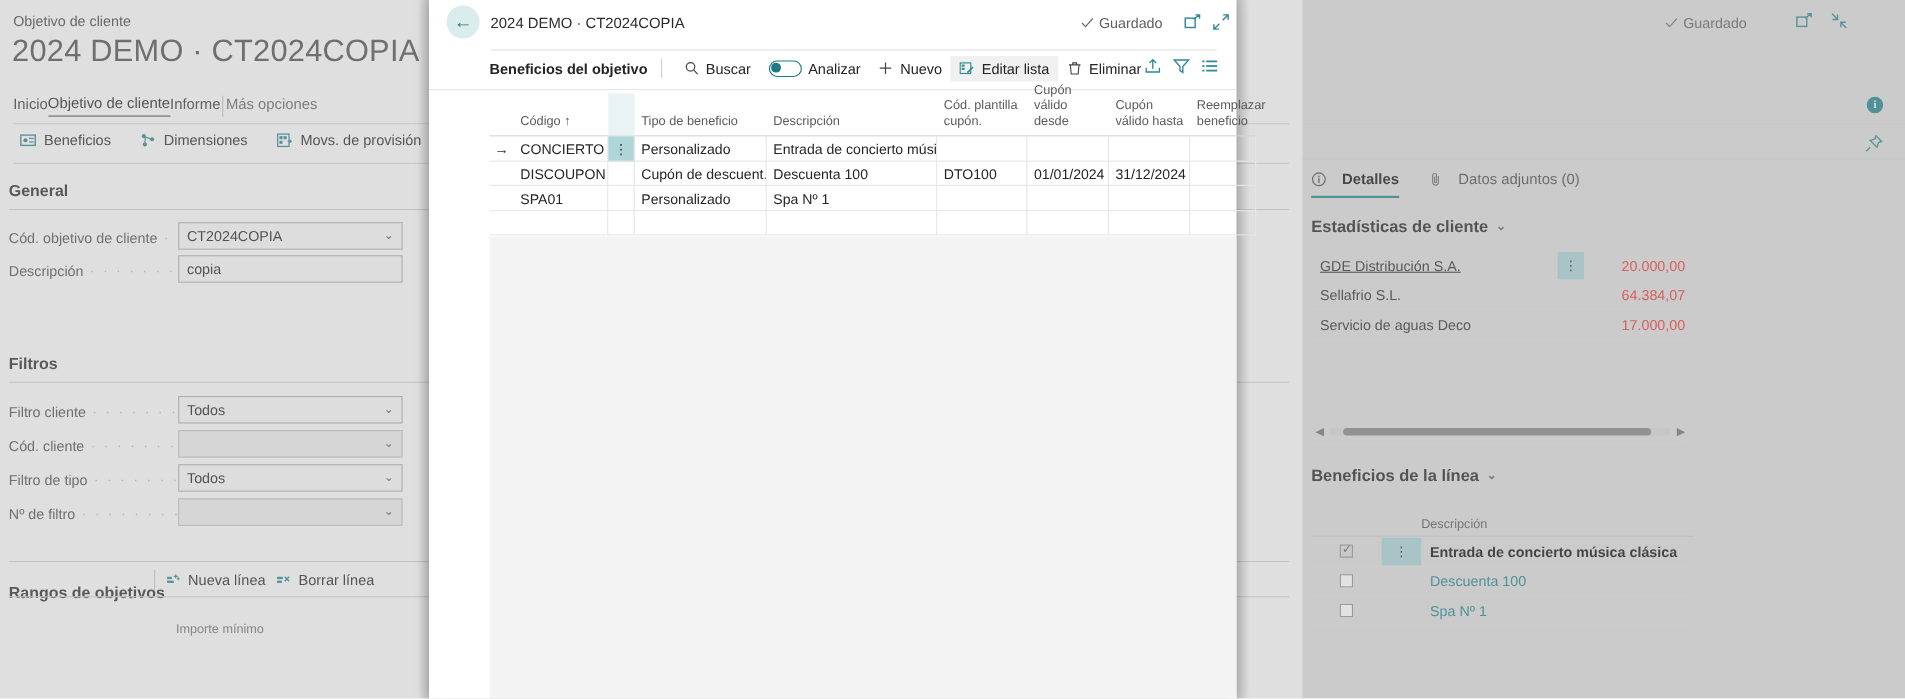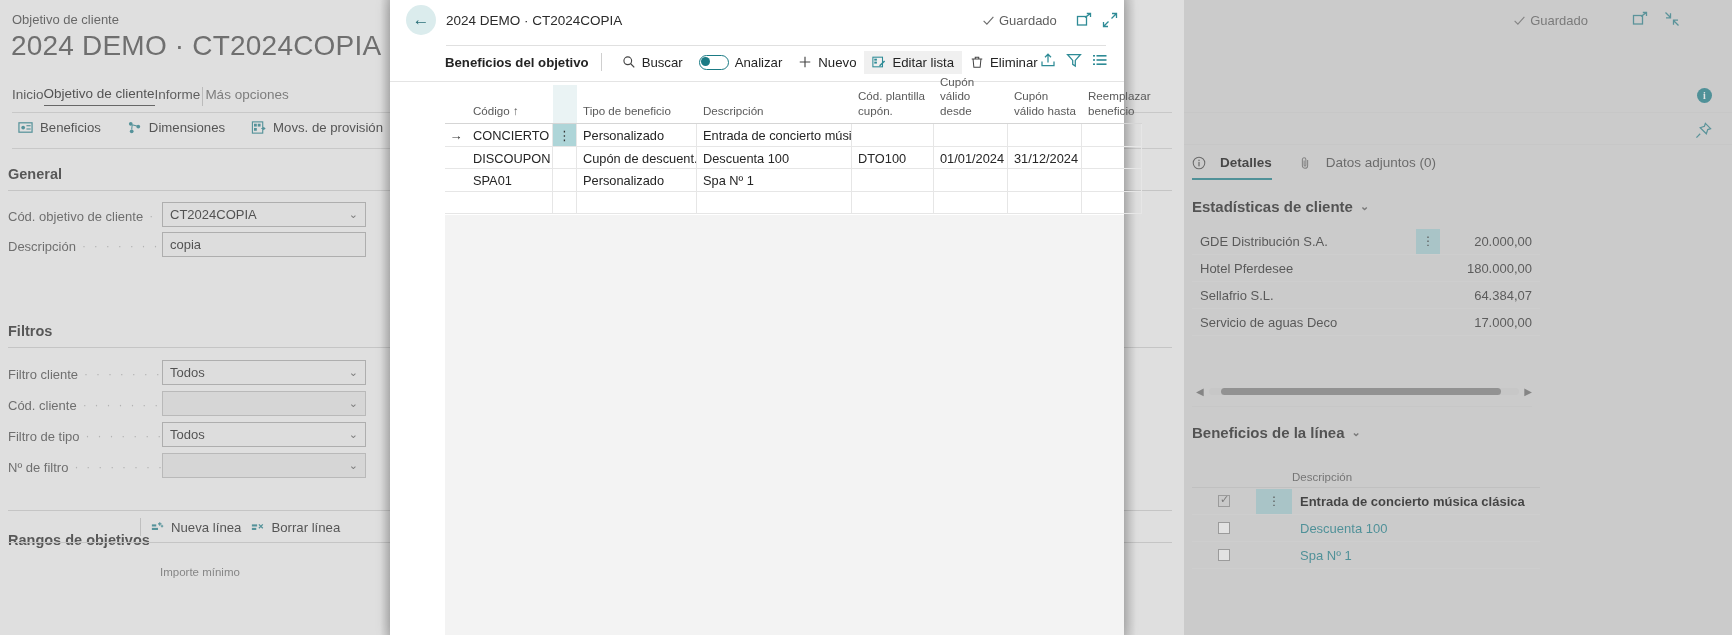--- a/index.html
+++ b/index.html
@@ -143,22 +143,22 @@
   .rp-table { position: absolute; left: 1192px; width: 348px; }
   .rp-th {
     font-size: 11.5px; color: #636363;
   }
   .rp-row {
     display: flex; align-items: center; height: 27px;
     border-bottom: 1px solid #e2e2e2;
     font-size: 13px; color: #3b3b3b;
   }
   .rp-row .nm { padding-left: 8px; flex: 1; white-space: nowrap; overflow: hidden; }
-  .rp-row .amt { width: 100px; text-align: right; padding-right: 8px; color: #404040; }
-  .rp-row.sel .nm { }
+  .rp-row .amt { width: 100px; text-align: right; padding-right: 8px; color: #ef4444; }
+  .rp-row.sel .nm { text-decoration: underline; }
   .dots-cell {
     width: 24px; height: 25px; background: #aed5d8;
     display: flex; align-items: center; justify-content: center;
     color: #3a3a3a; font-size: 12px; letter-spacing: 0;
   }
   .scrollbar-h {
     position: absolute; display: flex; align-items: center; gap: 5px;
   }
   .sb-track {
     height: 7px; background: #d8d8d8; border-radius: 4px; position: relative;
@@ -510,25 +510,20 @@
     </div>
 
     <div class="rp-table" style="top:228px;">
 
       <div class="rp-row sel">
         <div class="nm">GDE Distribución S.A.</div>
         <div class="dots-cell">⋮</div>
         <div class="amt">20.000,00</div>
       </div>
       <div class="rp-row">
-        <div class="nm">Hotel Pferdesee</div>
-        <div style="width:24px;"></div>
-        <div class="amt">180.000,00</div>
-      </div>
-      <div class="rp-row">
         <div class="nm">Sellafrio S.L.</div>
         <div style="width:24px;"></div>
         <div class="amt">64.384,07</div>
       </div>
       <div class="rp-row">
         <div class="nm">Servicio de aguas Deco</div>
         <div style="width:24px;"></div>
         <div class="amt">17.000,00</div>
       </div>
     </div>

